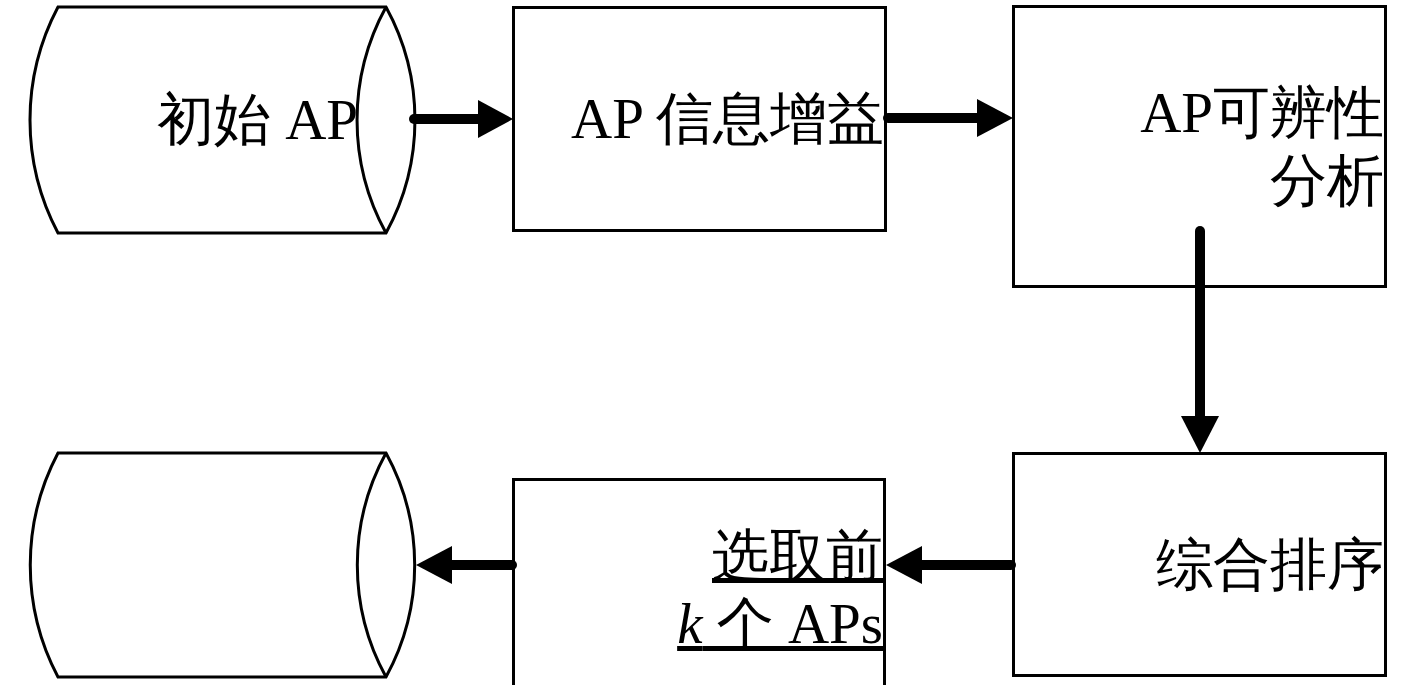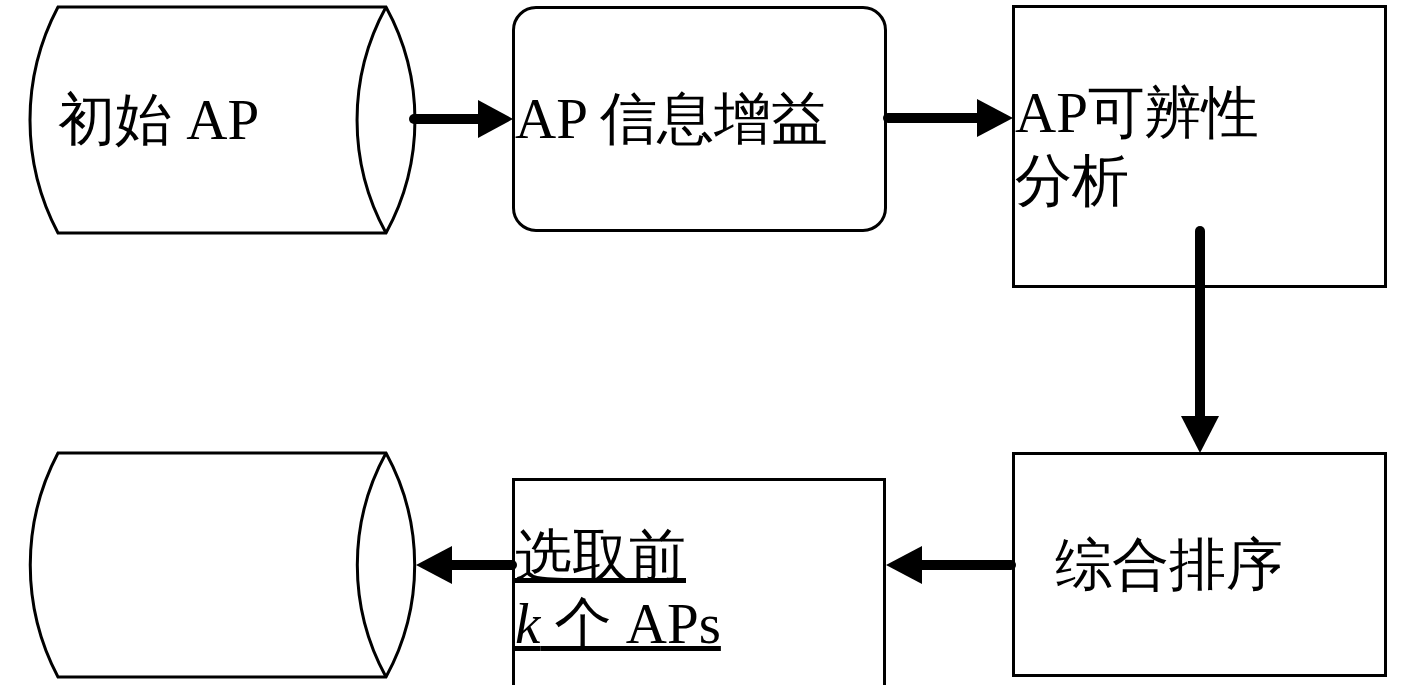--- a/index.html
+++ b/index.html
@@ -15,36 +15,36 @@
   .canvas svg { position: absolute; left: 0; top: 0; }
   .shape { fill: #ffffff; stroke: #000000; stroke-width: 3; }
   .shape-open { fill: none; stroke: #000000; stroke-width: 3; }
   .edge-line { stroke: #000000; stroke-width: 10; stroke-linecap: round; }
   .edge-head { fill: #000000; stroke: none; }
 
   .node-label, .proc-box {
     position: absolute;
     display: flex;
     flex-direction: column;
-    align-items: flex-start;
+    align-items: flex-end;
     justify-content: center;
     text-align: center;
     font-size: 57px;
     line-height: 68px;
     box-sizing: border-box;
   }
   .proc-box {
     border: 3px solid #000000;
     background: transparent;
   }
   .shift-right { padding-left: 40px; }
   .it { font-style: italic; }
 
   
-  .pos-box-infogain   { left: 512px;  top: 6px;   width: 375px; height: 226px; border-radius: 24px; }
+  .pos-box-infogain   { left: 512px;  top: 6px;   width: 375px; height: 226px; }
   .pos-box-discern    { left: 1012px; top: 5px;   width: 375px; height: 283px; }
   .pos-box-selectk    { left: 512px;  top: 478px; width: 374px; height: 224px; text-decoration: underline; }
   .pos-box-ranking    { left: 1012px; top: 452px; width: 375px; height: 225px; }
   .pos-cyl-initial    { left: 58px;   top: 7px;   width: 300px; height: 226px; }
   .pos-cyl-subset     { left: 58px;   top: 453px; width: 300px; height: 224px; }
 </style>
 </head>
 <body>
 
 <div class="canvas">

